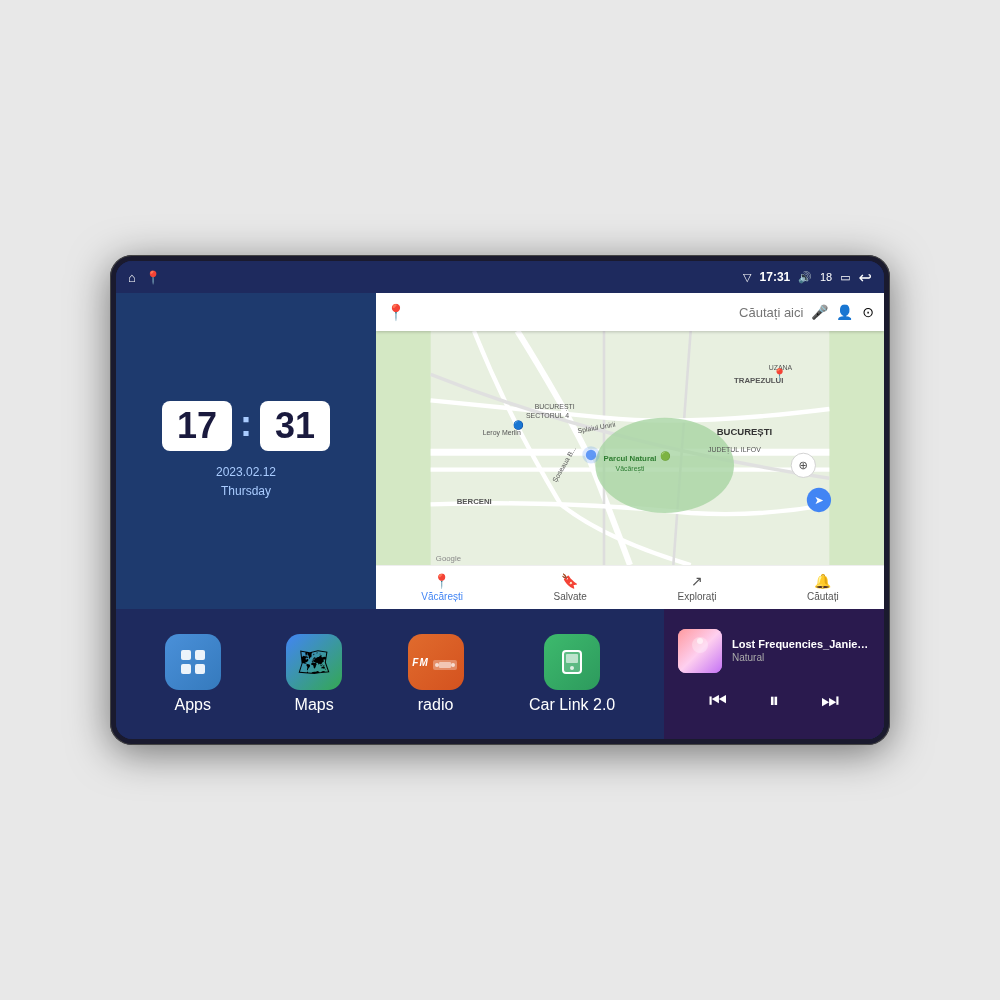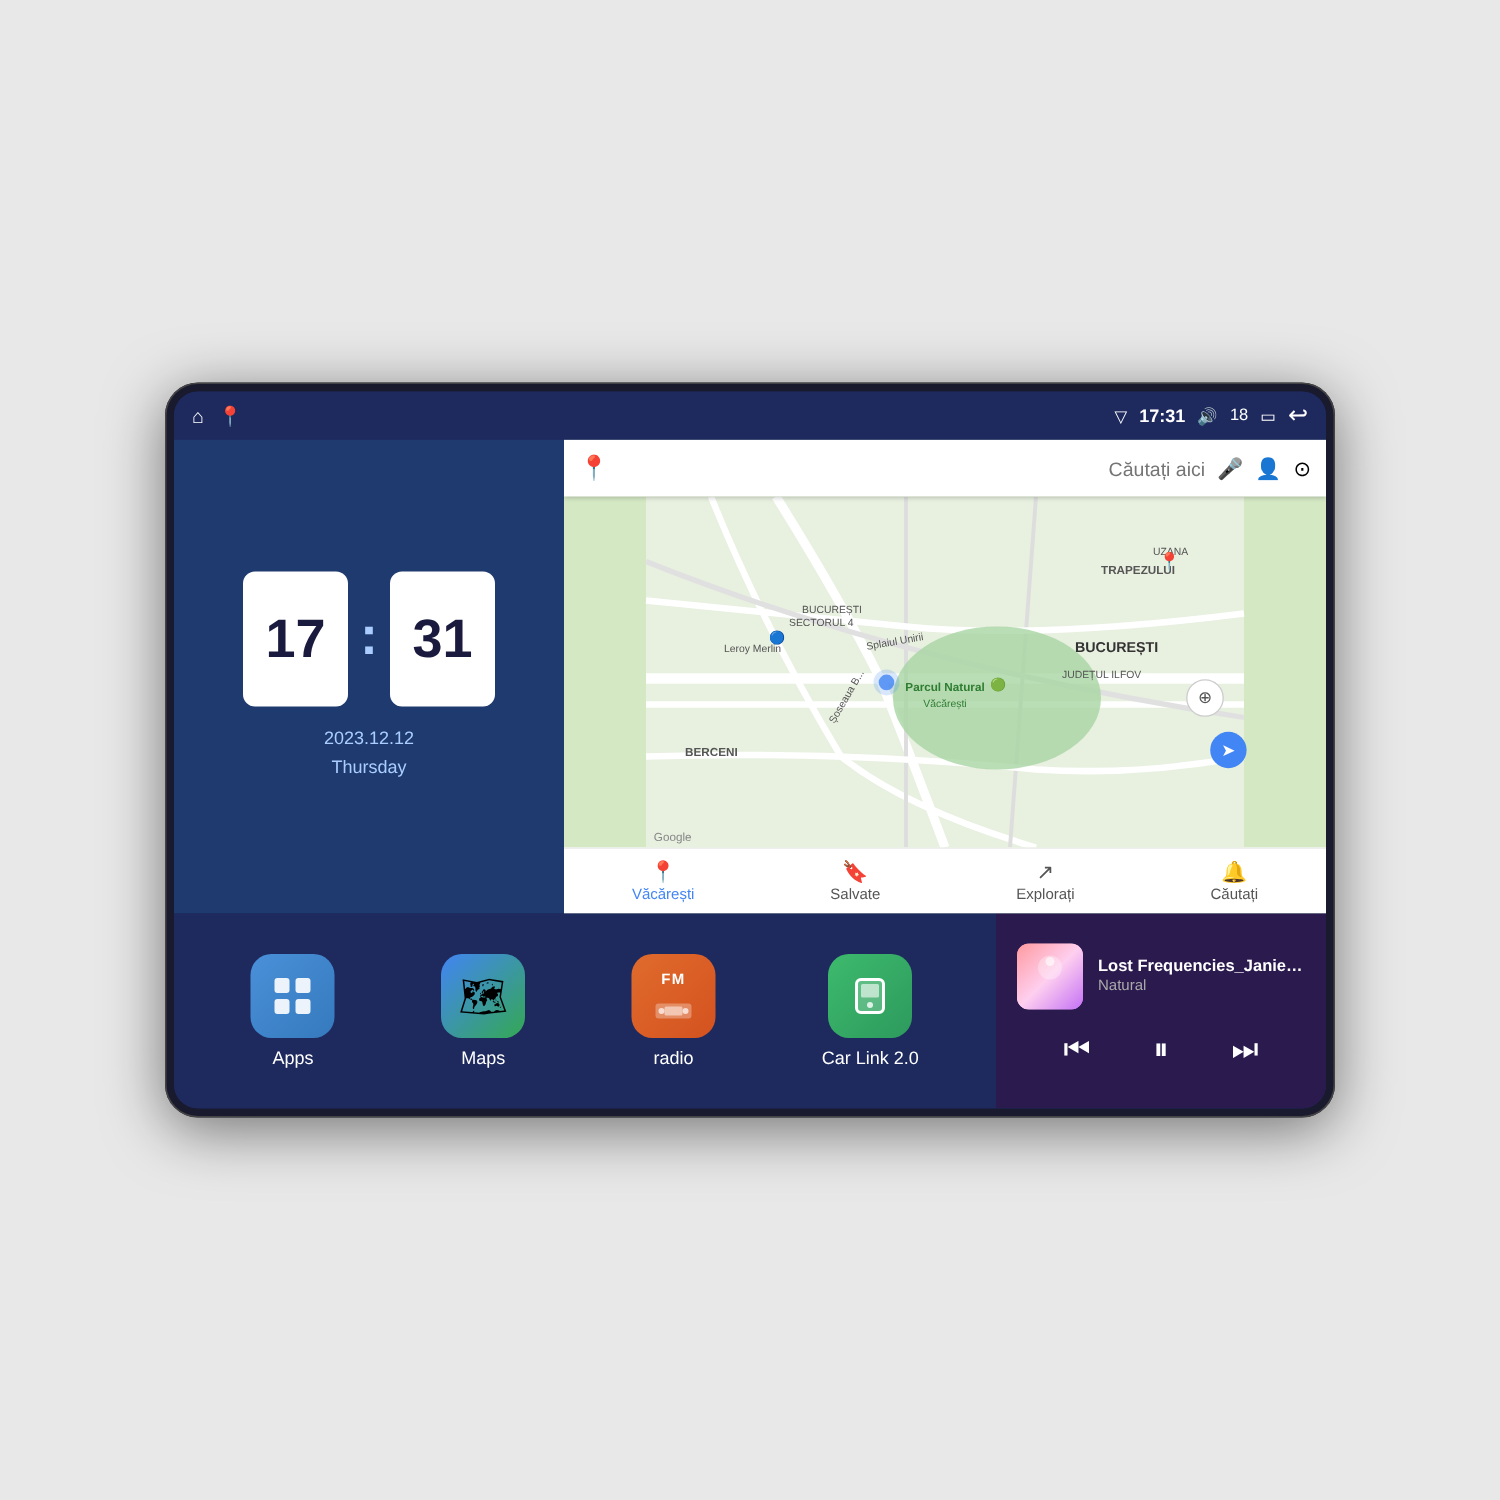--- a/index.html
+++ b/index.html
@@ -92,21 +92,21 @@
     .clock-display {
       display: flex;
       align-items: center;
       gap: 8px;
     }
 
     .clock-block {
       background: #fff;
       color: #1a1a3e;
       border-radius: 8px;
-      padding: 24px 14px;
+      padding: 4px 14px;
       font-size: 36px;
       font-weight: bold;
       font-family: 'Arial', monospace;
       min-width: 70px;
       text-align: center;
     }
 
     .clock-colon {
       color: #aaccff;
       font-size: 36px;
@@ -222,21 +222,21 @@
       height: 56px;
       border-radius: 14px;
       display: flex;
       align-items: center;
       justify-content: center;
       font-size: 24px;
     }
 
     .app-label {
       color: #fff;
-      font-size: 12px;
+      font-size: 16px;
       text-align: center;
     }
 
     
     .music-player {
       width: 220px;
       background: #2a1a4e;
       display: flex;
       flex-direction: column;
       justify-content: center;
@@ -328,21 +328,21 @@
 
       <div class="top-section">
 
         <div class="clock-panel">
           <div class="clock-display">
             <div class="clock-block">17</div>
             <div class="clock-colon">:</div>
             <div class="clock-block">31</div>
           </div>
           <div class="date-text">
-            <div>2023.12.12</div>
+            <div>2023.02.12</div>
             <div>Thursday</div>
           </div>
         </div>
 
         <div class="map-panel">
 
           <div class="map-search-bar">
 
             <span style="font-size:16px; color:#4285f4;">📍</span>
             <input class="map-search-input" type="text" style="pointer-events: none;" placeholder="Căutați aici">
@@ -441,21 +441,21 @@
           </div>
 
           <div class="app-item">
             <div class="app-icon icon-maps">
               <span style="font-size:26px;">🗺</span>
             </div>
             <span class="app-label">Maps</span>
           </div>
 
           <div class="app-item">
-            <div class="app-icon icon-radio" style="flex-direction:column; gap:2px; font-size:10px; color:white; font-weight:bold;">
+            <div class="app-icon icon-radio" style="flex-direction:row; gap:2px; font-size:10px; color:white; font-weight:bold;font-style:italic;">
               <span style="font-size:10px; letter-spacing:1px;">FM</span>
               <svg width="28" height="20" viewBox="0 0 28 20">
                 <rect x="2" y="8" width="24" height="10" rx="2" fill="rgba(255,255,255,0.3)"></rect>
                 <rect x="8" y="10" width="12" height="6" rx="1" fill="rgba(255,255,255,0.5)"></rect>
                 <circle cx="6" cy="13" r="2" fill="white" opacity="0.7"></circle>
                 <circle cx="22" cy="13" r="2" fill="white" opacity="0.7"></circle>
               </svg>
             </div>
             <span class="app-label">radio</span>
           </div>

